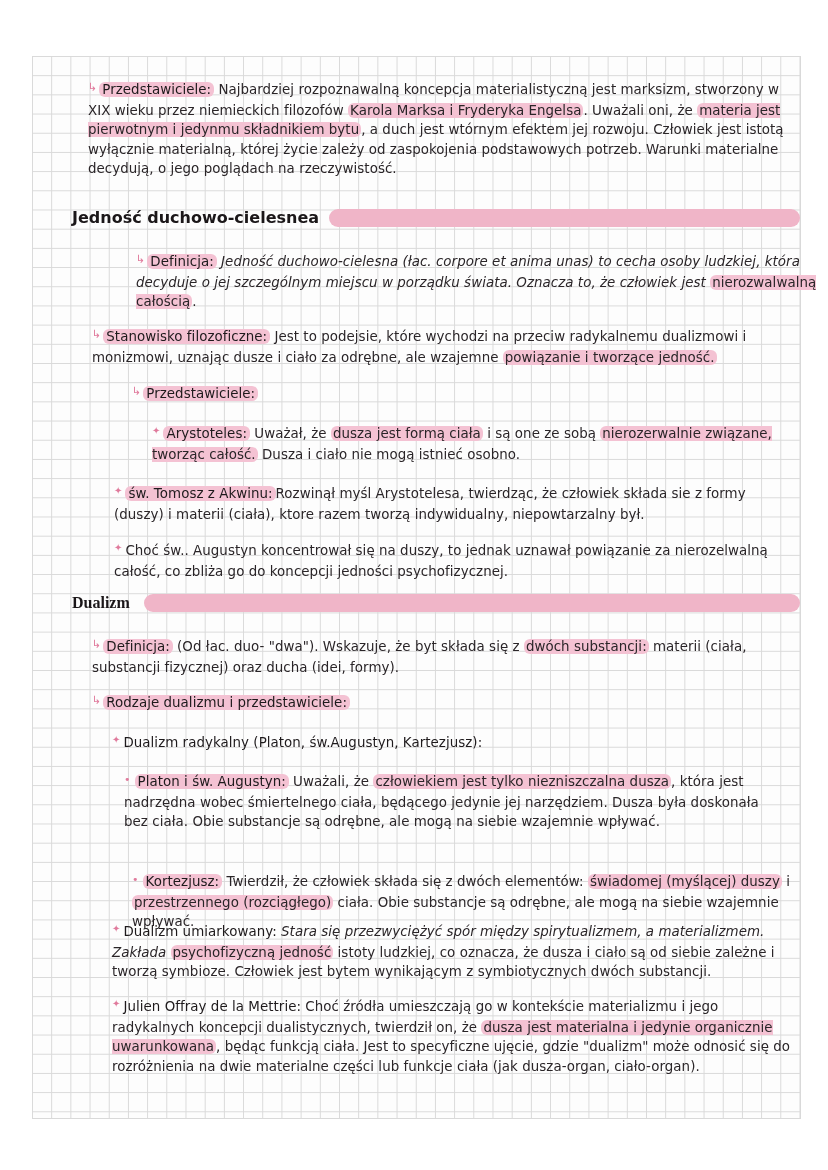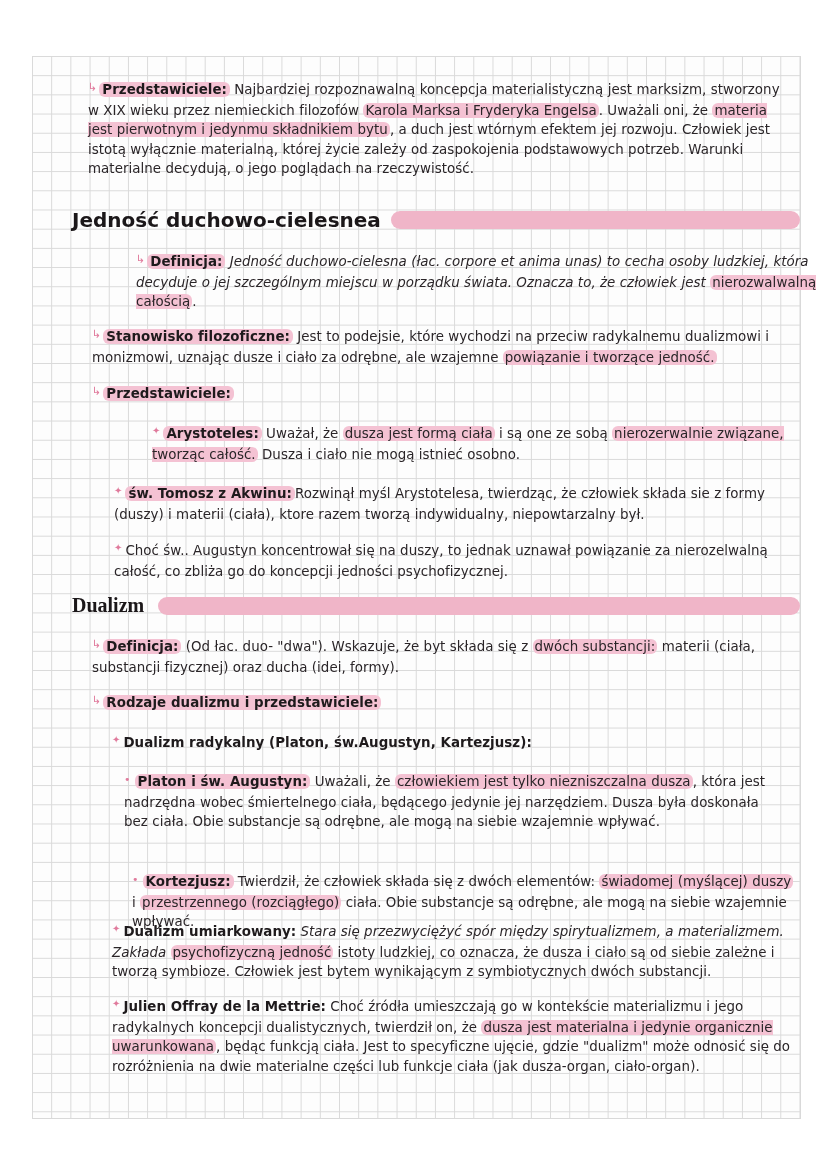--- a/index.html
+++ b/index.html
@@ -10,28 +10,28 @@
     background-color:#fdfdfd;
     background-image:
       linear-gradient(to right, #d9d9d9 1px, transparent 1px),
       linear-gradient(to bottom, #d9d9d9 1px, transparent 1px);
     background-size:19.2px 19.2px;
     border-right:1px solid #d9d9d9; border-bottom:1px solid #d9d9d9;
   }
   .blk { position:absolute; font-size:13.4px; line-height:19.5px; letter-spacing:0.05px; }
   .blk p { margin:0; }
   .hl { background:#f4c2d3; border-radius:6px; padding:0 2px; }
-  .lbl { font-weight:bold; color:#1e1a1c; }
+  .lbl { font-weight:normal; color:#1e1a1c; }
   .lbl.hl { padding:0 3px; }
   .arrow { color:#e07a9c; font-size:11px; margin-right:2px; position:relative; top:-3px; }
   .star { color:#e07a9c; font-size:10px; margin-right:3px; position:relative; top:-4px; }
   .dot { color:#e07a9c; font-size:11px; margin-right:4px; position:relative; top:-3px; }
   .ital { font-style:italic; }
   .section-header { position:absolute; display:flex; align-items:center; }
-  .section-title { font-size:20px; font-weight:bold; color:#1b1719; white-space:nowrap; }
+  .section-title { font-size:16px; font-weight:bold; color:#1b1719; white-space:nowrap; }
   .section-bar { height:18px; border-radius:10px; background:#f0b5c8; margin-left:10px; }
 </style>
 </head>
 <body>
 
 <div class="sheet"></div>
 
 <div class="blk" style="left:88px; top:80px; width:706px;">
   <p><span class="arrow">↳</span><span class="lbl hl">Przedstawiciele:</span><span> Najbardziej rozpoznawalną koncepcja materialistyczną jest marksizm, stworzony w XIX wieku przez niemieckich filozofów </span><span class="hl">Karola Marksa i Fryderyka Engelsa</span><span>. Uważali oni, że </span><span class="hl">materia jest pierwotnym i jedynmu składnikiem bytu</span><span>, a duch jest wtórnym efektem jej rozwoju. Człowiek jest istotą wyłącznie materialną, której życie zależy od zaspokojenia podstawowych potrzeb. Warunki materialne decydują, o jego poglądach na rzeczywistość.</span></p>
 </div>
@@ -42,21 +42,21 @@
 </div>
 
 <div class="blk" style="left:92px; top:252px; width:700px;margin-left:44px;">
   <p><span class="arrow">↳</span><span class="lbl hl">Definicja:</span><span class="ital"> Jedność duchowo-cielesna (łac. corpore et anima unas) to cecha osoby ludzkiej, która decyduje o jej szczególnym miejscu w porządku świata. Oznacza to, że człowiek jest </span><span class="hl">nierozwalwalną całością</span><span>.</span></p>
 </div>
 
 <div class="blk" style="left:92px; top:327px; width:700px;">
   <p><span class="arrow">↳</span><span class="lbl hl">Stanowisko filozoficzne:</span><span> Jest to podejsie, które wychodzi na przeciw radykalnemu dualizmowi i monizmowi, uznając dusze i ciało za odrębne, ale wzajemne </span><span class="hl">powiązanie i tworzące jedność.</span></p>
 </div>
 
-<div class="blk" style="left:92px; top:384px; width:400px;">
+<div class="blk" style="left:92px; top:384px; width:400px;padding-left:40px;">
   <p><span class="arrow">↳</span><span class="lbl hl">Przedstawiciele:</span></p>
 </div>
 
 <div class="blk" style="left:116px; top:424px; width:670px;margin-left:36px;">
   <p><span class="star">✦</span><span class="lbl hl">Arystoteles:</span><span>  Uważał, że </span><span class="hl">dusza jest formą ciała</span><span> i są one ze sobą </span><span class="hl">nierozerwalnie związane, tworząc całość.</span><span> Dusza i ciało nie mogą istnieć osobno.</span></p>
 </div>
 
 <div class="blk" style="left:114px; top:484px; width:670px;">
   <p><span class="star">✦</span><span class="lbl hl">św. Tomosz z Akwinu:</span><span>Rozwinął myśl Arystotelesa, twierdząc, że człowiek składa sie z formy (duszy) i materii (ciała), ktore razem tworzą indywidualny, niepowtarzalny był.</span></p>
 </div>

